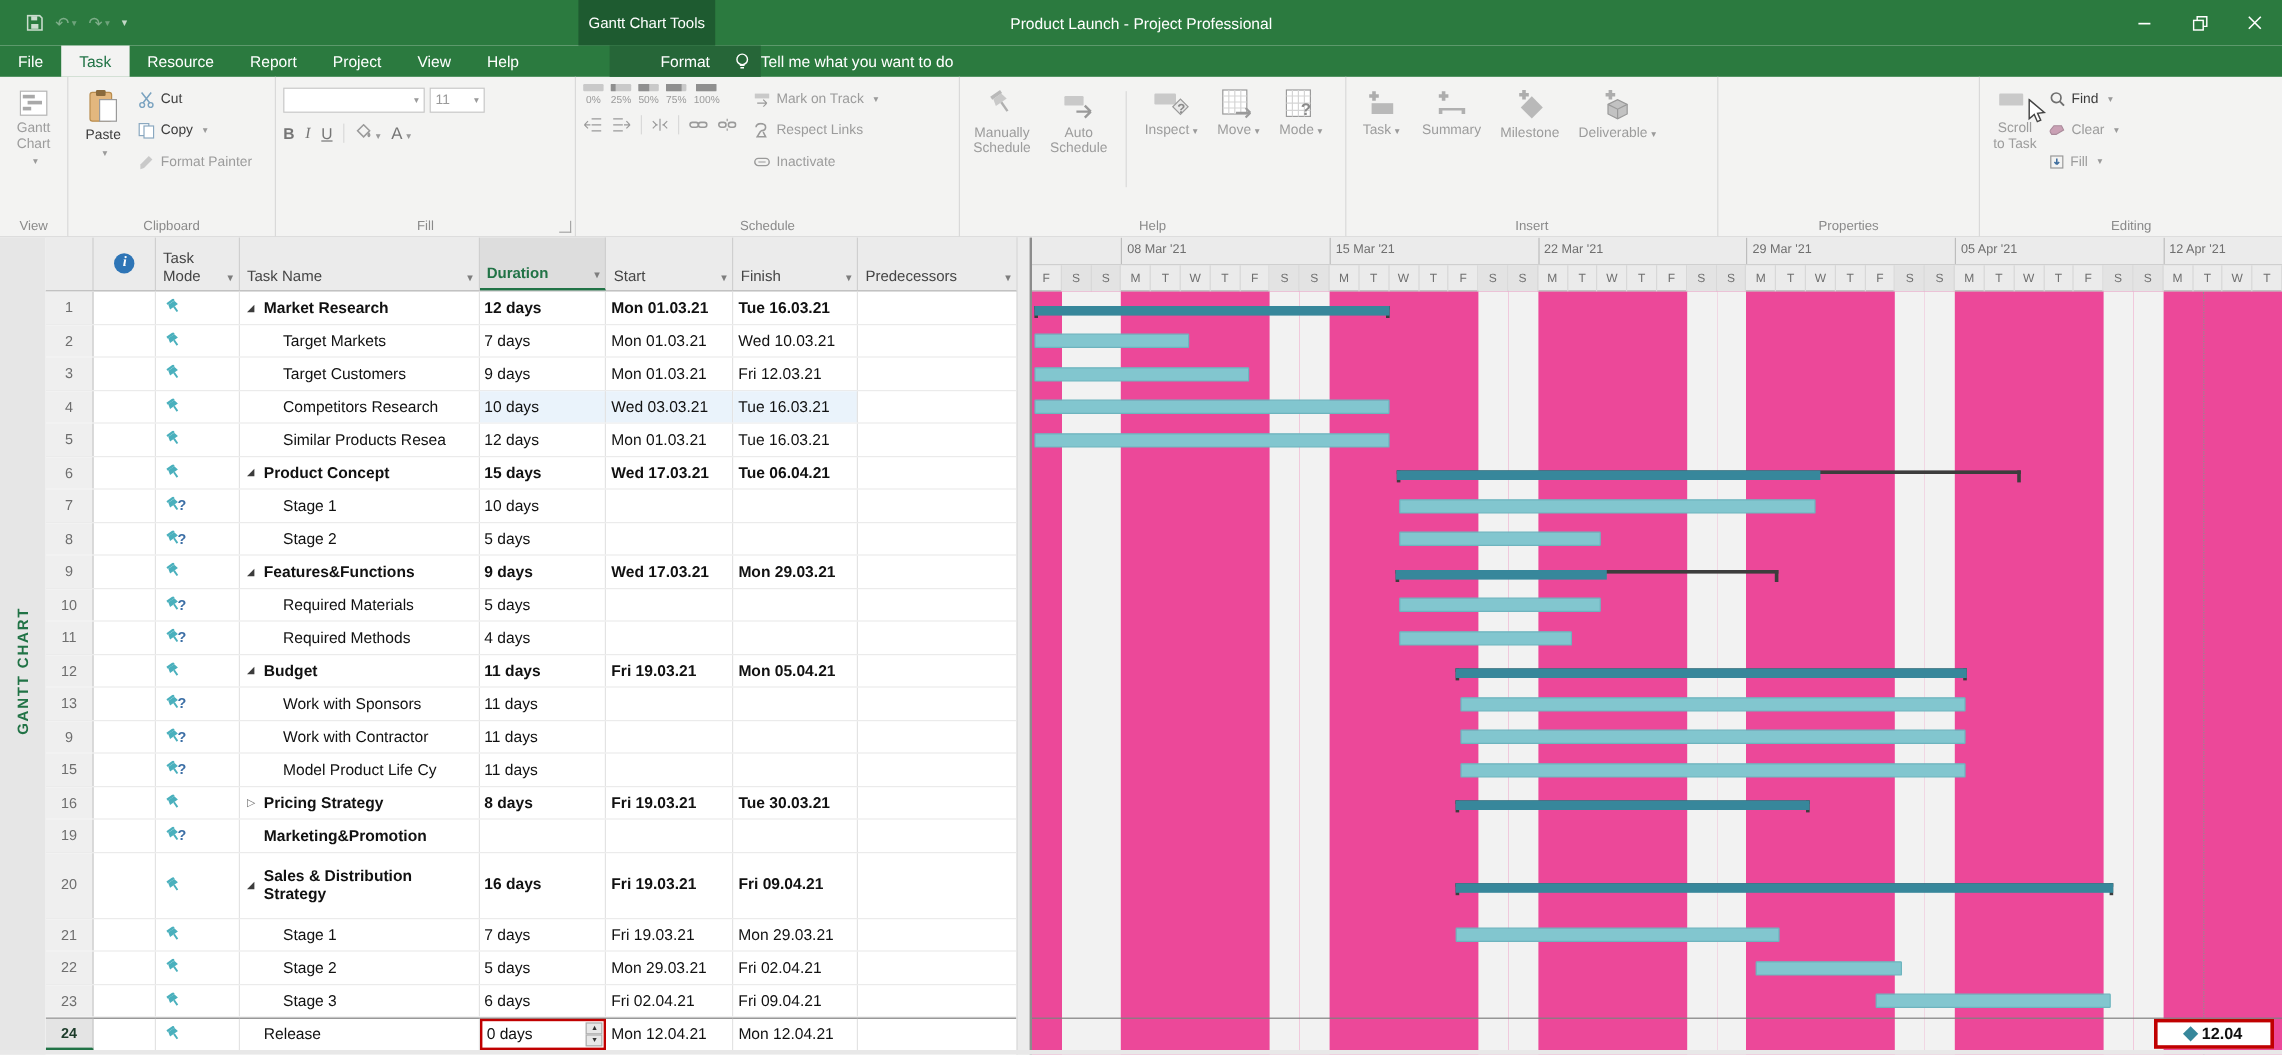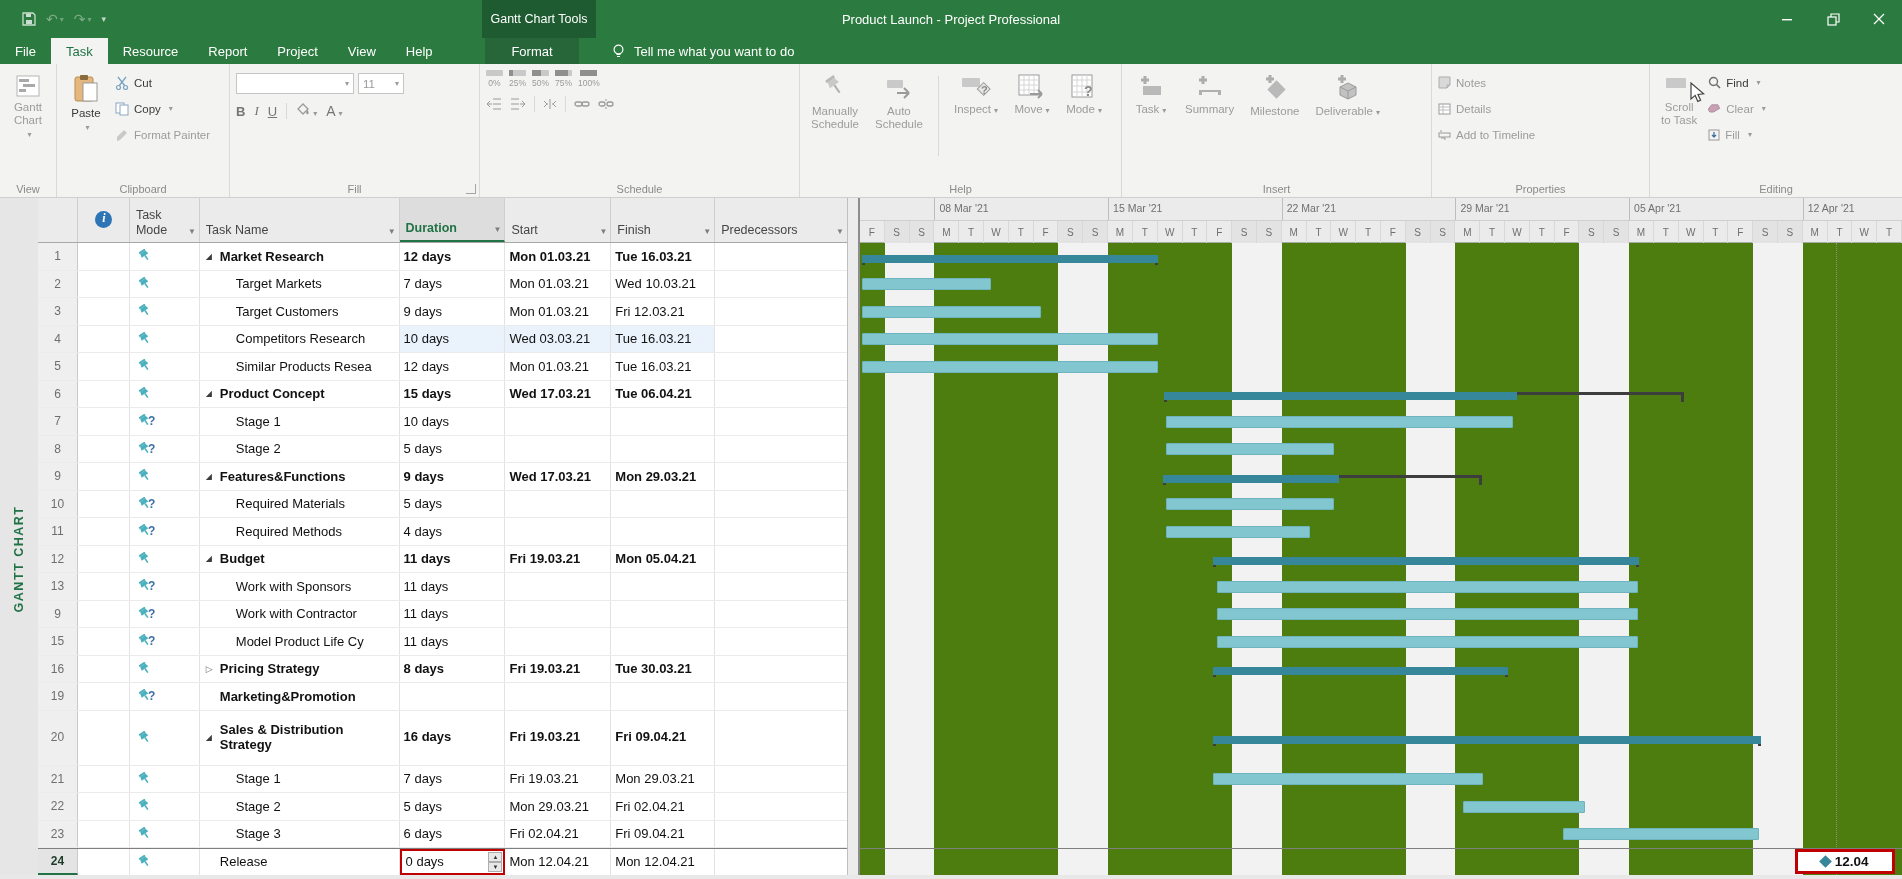--- a/index.html
+++ b/index.html
@@ -21,21 +21,21 @@
   .wtitle{position:absolute;left:0;right:0;top:0;height:38px;display:flex;align-items:center;justify-content:center;
     font-size:13px;color:#fff;pointer-events:none;}
   .win-controls{position:absolute;right:0;top:0;height:38px;display:flex;}
   .win-controls .wc{width:46px;height:38px;display:flex;align-items:center;justify-content:center;color:#fff;font-size:14px;}
   .wc svg{display:block}
 
   
   .menubar{height:26px;background:var(--tbar);display:flex;align-items:stretch;position:relative;color:#fff;font-size:13px;}
   .mi{padding:0 15px;display:flex;align-items:center;}
   .mi.active{background:#f3f3f2;color:var(--accent);}
-  .fmt-tab{position:absolute;left:485px;top:0;width:94px;height:26px;background:var(--fmt);
+  .fmt-tab{position:absolute;left:508px;top:0;width:126px;height:26px;background:var(--fmt);
     display:flex;align-items:center;justify-content:center;}
   .tellme{position:absolute;left:612px;top:0;height:26px;display:flex;align-items:center;gap:9px;font-size:13px;}
 
   
   .ribbon{height:134px;background:var(--ribbon);border-bottom:1px solid #cfcfcf;display:flex;font-size:11.5px;color:#9c9c9c;}
   .rgroup{position:relative;border-right:1px solid #d9d9d9;padding:6px 6px 20px 6px;display:flex;gap:6px;}
   .glabel{position:absolute;bottom:2px;left:0;right:0;text-align:center;font-size:11px;color:#8a8a8a;}
   .dlg{position:absolute;right:3px;bottom:3px;width:10px;height:10px;border-right:1.5px solid #a5a5a5;border-bottom:1.5px solid #a5a5a5;}
   .big{display:flex;flex-direction:column;align-items:center;justify-content:flex-start;gap:3px;padding:4px 5px;min-width:46px;text-align:center;line-height:1.15;}
   .big .bl{font-size:11.5px;}
@@ -93,21 +93,21 @@
   .splitter{width:12px;flex:none;background:#ececec;border-right:2px solid #8c8c8c;}
 
   .chart-pane{flex:1;display:flex;flex-direction:column;position:relative;overflow:hidden;}
   .c-header{height:45px;background:var(--hdr);border-bottom:1px solid #a8a8a8;position:relative;flex:none;}
   .weeks{position:absolute;left:0;right:0;top:0;height:22px;}
   .week{position:absolute;top:0;height:22px;border-left:1px solid #bdbdbd;padding:4px 0 0 4px;font-size:10.5px;color:#6f6f6f;white-space:nowrap;}
   .days{position:absolute;left:0;right:0;top:22px;height:23px;border-top:1px solid #cfcfcf;}
   .day{position:absolute;top:0;height:23px;border-right:1px solid #d8d8d8;display:flex;align-items:center;justify-content:center;
     font-size:10px;color:#6f6f6f;}
   .day.wk{background:#e3e3e3;}
-  .c-body{flex:1;position:relative;background:#4d7c0f;text-align:center;}
+  .c-body{flex:1;position:relative;background:#ec4899;text-align:center;}
   .stripe{position:absolute;top:0;bottom:0;background:var(--weekend);}
   .gbar{position:absolute;height:12px;background:var(--barteal);border:1px solid #6db4be;border-radius:1px;}
   .gsum{position:absolute;height:12px;border-top:3px solid var(--sumdark);}
   .gsum::before,.gsum::after{content:"";position:absolute;top:-3px;width:3px;height:10px;background:var(--sumdark);}
   .gsum::before{left:0;}.gsum::after{right:0;}
   .gfill{position:absolute;height:8px;background:var(--bartealdark);}
   .mbox{position:absolute;border:3px solid var(--red);background:#fff;display:flex;align-items:center;justify-content:center;gap:5px;}
   .mdiamond{width:9px;height:9px;background:var(--bartealdark);transform:rotate(45deg);flex:none;}
   .mlabel{font-size:13.5px;font-weight:bold;color:#111;}
   .todayline{position:absolute;top:0;bottom:0;width:0;border-left:1px dotted #8f8f8f;}
@@ -314,20 +314,43 @@
             </span>
           <span class="icon16">
               <svg width="16" height="12" viewBox="0 0 16 12">
                 <rect x="1" y="4" width="6" height="4" rx="2" fill="none" stroke="#9a9a9a" stroke-width="1.3"></rect>
                 <rect x="9" y="4" width="6" height="4" rx="2" fill="none" stroke="#9a9a9a" stroke-width="1.3"></rect>
                 <path d="M8 1v2M8 9v2" stroke="#9a9a9a"></path>
               </svg>
             </span>
         </div>
       </div>
+      <div class="col" style="margin-left:8px;">
+        <span class="sbtn drop">
+          <svg width="14" height="12" viewBox="0 0 14 12">
+              <rect x="1" y="1" width="12" height="4" fill="#c9c9c9"></rect>
+              <path d="M3 9h8m0 0L8 6m3 3l-3 3" stroke="#9a9a9a" fill="none"></path>
+            </svg>
+          <span>Mark on Track</span>
+          </span>
+        <span class="sbtn">
+          <svg width="14" height="13" viewBox="0 0 14 13">
+              <path d="M2 4c0-2 2-3 4-3s4 1 4 3-2 3-4 3" fill="none" stroke="#9a9a9a" stroke-width="1.3"></path>
+              <path d="M6 7l-3 5h7l-2-4" fill="none" stroke="#9a9a9a" stroke-width="1.3"></path>
+            </svg>
+          <span>Respect Links</span>
+          </span>
+        <span class="sbtn">
+          <svg width="14" height="10" viewBox="0 0 14 10">
+              <rect x="1" y="2" width="12" height="6" rx="3" fill="none" stroke="#9a9a9a" stroke-width="1.2"></rect>
+              <path d="M4 5h6" stroke="#9a9a9a"></path>
+            </svg>
+          <span>Inactivate</span>
+          </span>
+      </div>
       <span class="glabel">Schedule</span>
     </div>
 
     <div class="rgroup" style="width:322px;">
       <div class="big">
         <svg width="26" height="28" viewBox="0 0 26 28">
             <g transform="rotate(-35 13 12)">
               <rect x="8" y="2" width="10" height="3" fill="#b9b9b9"></rect>
               <path d="M9 5h8l1.5 6h-11z" fill="#c9c9c9"></path>
               <path d="M13 11v9" stroke="#b0b0b0" stroke-width="2"></path>
@@ -399,43 +422,20 @@
             <path d="M8 1v8M4 5h8" stroke="#adadad" stroke-width="3"></path>
             <path d="M6 13l8-4 8 4v8l-8 4-8-4z" fill="#c2c2c2" stroke="#9a9a9a"></path>
             <path d="M6 13l8 4 8-4M14 17v8" fill="none" stroke="#9a9a9a"></path>
           </svg>
         <span class="bl drop">Deliverable</span>
       </div>
       <span class="glabel">Insert</span>
     </div>
 
     <div class="rgroup" style="width:218px;">
-      <div class="col">
-        <span class="sbtn">
-          <svg width="13" height="13" viewBox="0 0 13 13">
-              <path d="M1 1h11v8l-3 3H1z" fill="#d9d9d9" stroke="#adadad"></path>
-              <path d="M9 12V9h3" fill="none" stroke="#adadad"></path>
-            </svg>
-          <span>Notes</span>
-          </span>
-        <span class="sbtn">
-          <svg width="13" height="12" viewBox="0 0 13 12">
-              <rect x="1" y="1" width="11" height="10" fill="#fff" stroke="#9a9a9a"></rect>
-              <path d="M1 4h11M1 7h11M5 1v10" stroke="#bdbdbd"></path>
-            </svg>
-          <span>Details</span>
-          </span>
-        <span class="sbtn">
-          <svg width="13" height="12" viewBox="0 0 13 12">
-              <rect x="1" y="4" width="11" height="4" fill="none" stroke="#9a9a9a"></rect>
-              <path d="M3 1v2M7 9v2M3 9h4" stroke="#9a9a9a"></path>
-            </svg>
-          <span>Add to Timeline</span>
-          </span>
-      </div>
       <span class="glabel">Properties</span>
     </div>
 
     <div class="rgroup" style="flex:1;border-right:none;">
       <div class="big">
         <svg width="30" height="24" viewBox="0 0 30 24">
             <rect x="2" y="4" width="20" height="10" rx="1" fill="#c9c9c9"></rect>
           </svg>
         <span class="bl"><span>Scroll</span><br><span>to Task</span></span>
       </div>

